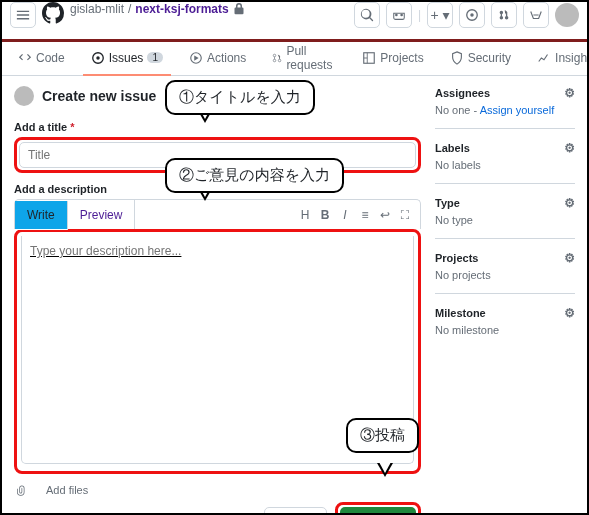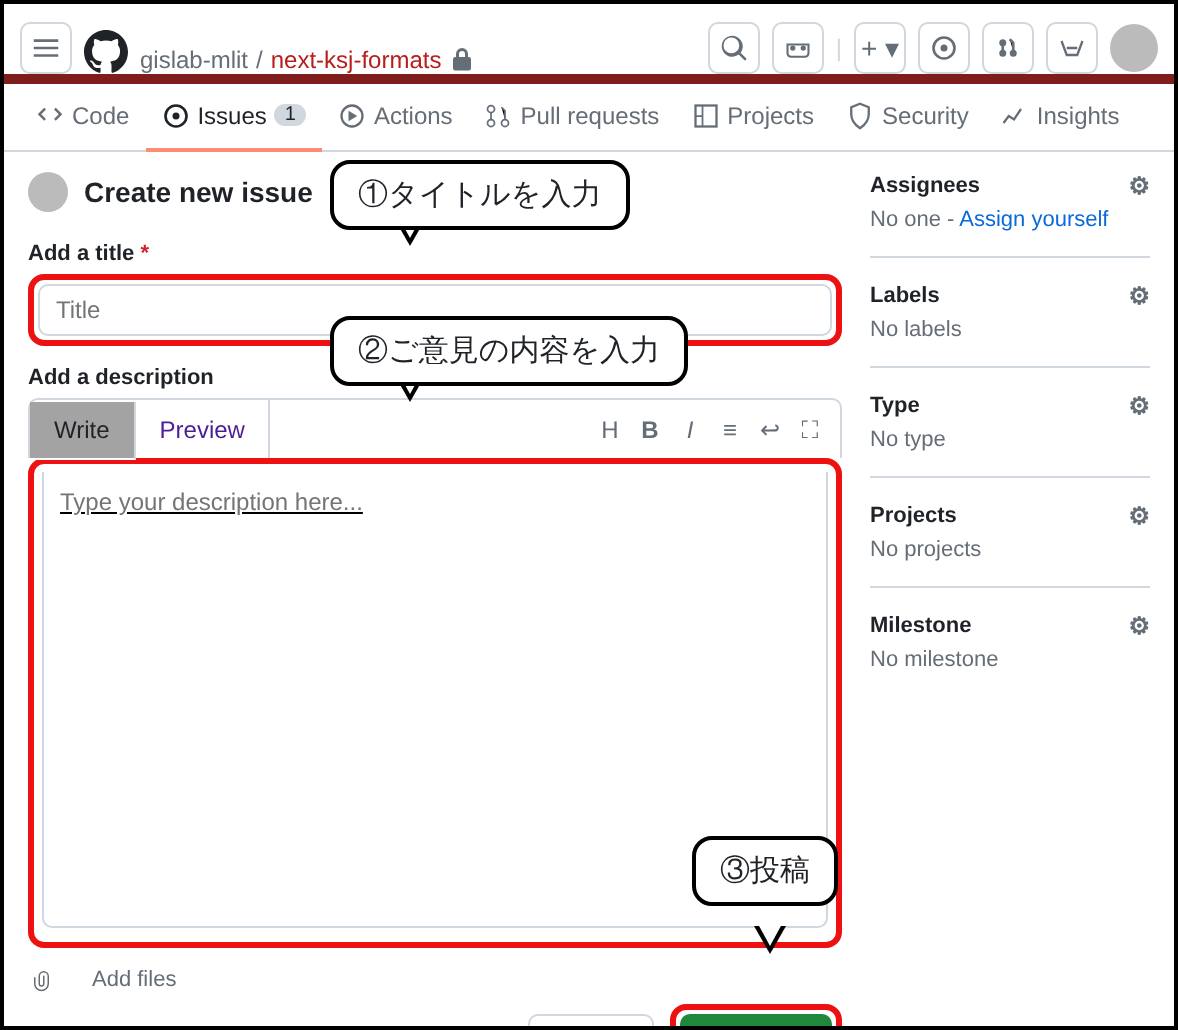--- a/index.html
+++ b/index.html
@@ -1,44 +1,44 @@
 <!DOCTYPE html>
 <html><head>
   <meta charset="utf-8">
   <style>
     * { box-sizing: border-box; margin: 0; padding: 0; }
     body { font-family: -apple-system, BlinkMacSystemFont, "Segoe UI", Helvetica, Arial, sans-serif; font-size: 12px; color: #1f2328; background: #fff; width: 589px; height: 515px; position: relative; border: 2px solid #000; }
-    .top-bar { height: 40px; border-bottom: 5px solid #7f1d1d; display: flex; align-items: flex-end; padding: 0 8px; gap: 6px; }
+    .top-bar { height: 40px; border-bottom: 3px solid #7f1d1d; display: flex; align-items: flex-start; padding: 0 8px; gap: 6px; }
     .icon-btn { width: 26px; height: 26px; border: 1px solid #d0d7de; border-radius: 5px; display: flex; align-items: center; justify-content: center; cursor: pointer; background: #fff; }
     .gh-logo { width: 22px; height: 22px; }
     .breadcrumb { display: flex; align-items: center; gap: 4px; font-size: 12px; flex: 1; }
     .breadcrumb a { color: #656d76; text-decoration: none; }
-    .breadcrumb .repo { font-weight: 400; color: #b91c1c; }
+    .breadcrumb .repo { font-weight: 700; color: #4c1d95; }
     .breadcrumb .slash { color: #656d76; }
     .top-right { display: flex; align-items: center; gap: 6px; }
     .avatar-circle { width: 24px; height: 24px; border-radius: 50%; background: #bbb; }
-    .nav-tabs { height: 34px; border-bottom: 1px solid #d0d7de; display: flex; align-items: center; padding: 0 8px; gap: 0; }
+    .nav-tabs { height: 34px; border-bottom: 1px solid #d0d7de; display: flex; align-items: center; padding: 0 8px; gap: 10px; }
     .nav-tab { display: flex; align-items: center; gap: 4px; padding: 0 8px; height: 34px; font-size: 12px; color: #656d76; cursor: pointer; border-bottom: 2px solid transparent; }
     .nav-tab.active { color: #1f2328; border-bottom: 2px solid #fd8c73; font-weight: 500; }
     .nav-tab .count { background: #d0d7de; border-radius: 8px; padding: 0 5px; font-size: 10px; color: #1f2328; }
     .main-wrap { display: flex; padding: 10px 12px; gap: 14px; }
     .left-col { flex: 1; }
     .right-col { width: 140px; }
     .header-row { display: flex; align-items: center; gap: 8px; margin-bottom: 15px; }
     .small-avatar { width: 20px; height: 20px; border-radius: 50%; background: #bbb; }
     .page-title { font-size: 14px; font-weight: 600; }
     .label { font-size: 11px; font-weight: 600; margin-bottom: 4px; }
     .label .req { color: #cf222e; }
     .input-title { width: 100%; height: 26px; border: 1px solid #d0d7de; border-radius: 5px; padding: 0 8px; font-size: 12px; }
     .red-box { border: 3px solid #e11; border-radius: 8px; }
     .title-box { padding: 2px; margin-bottom: 10px; }
     .desc-label { margin-top: 8px; }
     .editor-tabs { display: flex; align-items: center; border: 1px solid #d0d7de; border-bottom: none; border-radius: 5px 5px 0 0; height: 30px; }
     .editor-tab { padding: 0 12px; height: 100%; display: flex; align-items: center; font-size: 12px; cursor: pointer; color: #4c1d95; border-right: 1px solid #d0d7de; }
-    .editor-tab.active { color: #1f2328; background: #a3a3a3; border-bottom: 1px solid #fff; margin-bottom: -1px; }
+    .editor-tab.active { color: #1f2328; background: #0ea5e9; border-bottom: 1px solid #fff; margin-bottom: -1px; }
     .toolbar-right { margin-left: auto; display: flex; gap: 2px; padding-right: 6px; color: #656d76; }
     .toolbar-right span { width: 18px; text-align: center; cursor: pointer; font-size: 12px; }
     .desc-box { border: 3px solid #e11; border-radius: 8px; padding: 4px; }
     .textarea { width: 100%; height: 228px; border: 1px solid #d0d7de; border-top: none; border-radius: 0 0 5px 5px; padding: 8px; font-size: 12px; resize: none; font-family: inherit; text-decoration: underline; }
     .add-files { display: flex; align-items: flex-start; gap: 20px; color: #656d76; font-size: 11px; margin-top: 10px; cursor: pointer; }
     .footer-row { display: flex; align-items: center; justify-content: flex-end; gap: 8px; margin-top: 6px; }
     .checkbox-wrap { display: flex; align-items: center; gap: 4px; font-size: 11px; color: #656d76; }
     .btn { height: 26px; padding: 0 12px; border-radius: 5px; font-size: 12px; cursor: pointer; display: flex; align-items: center; }
     .btn-cancel { border: 1px solid #d0d7de; background: #fff; }
     .btn-create { border: none; background: #1f883d; color: #fff; font-weight: 500; gap: 6px; }

